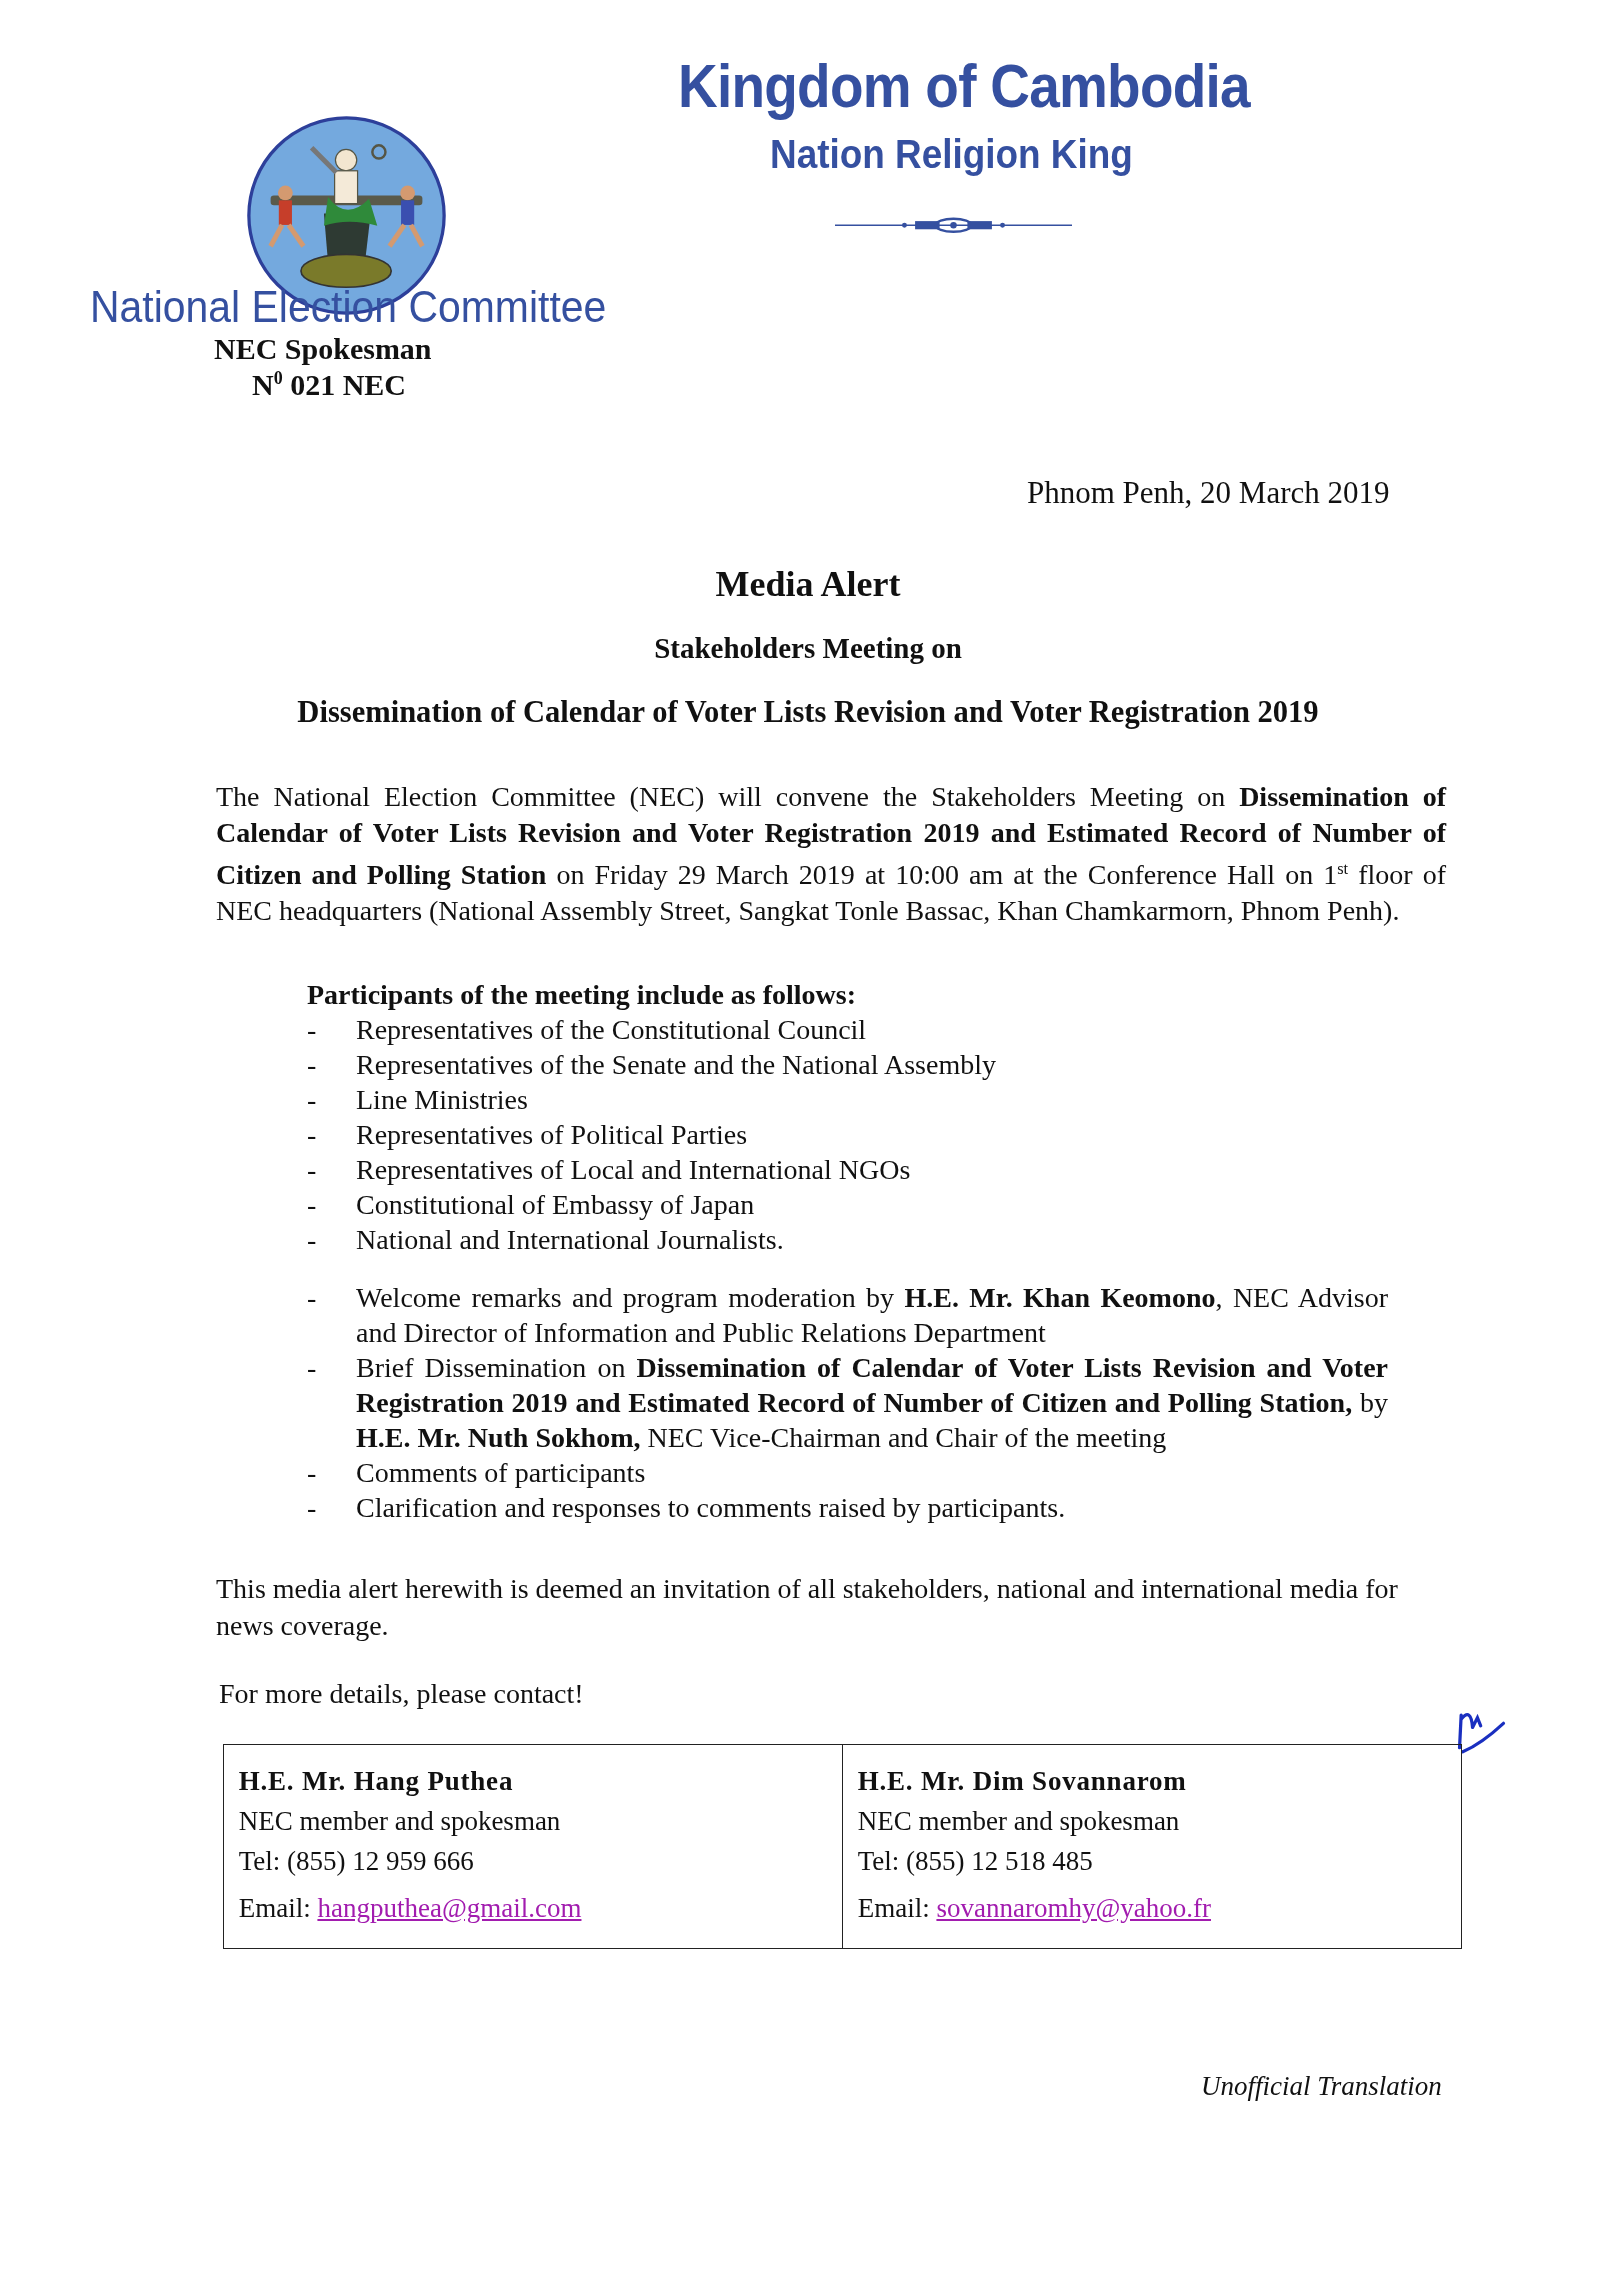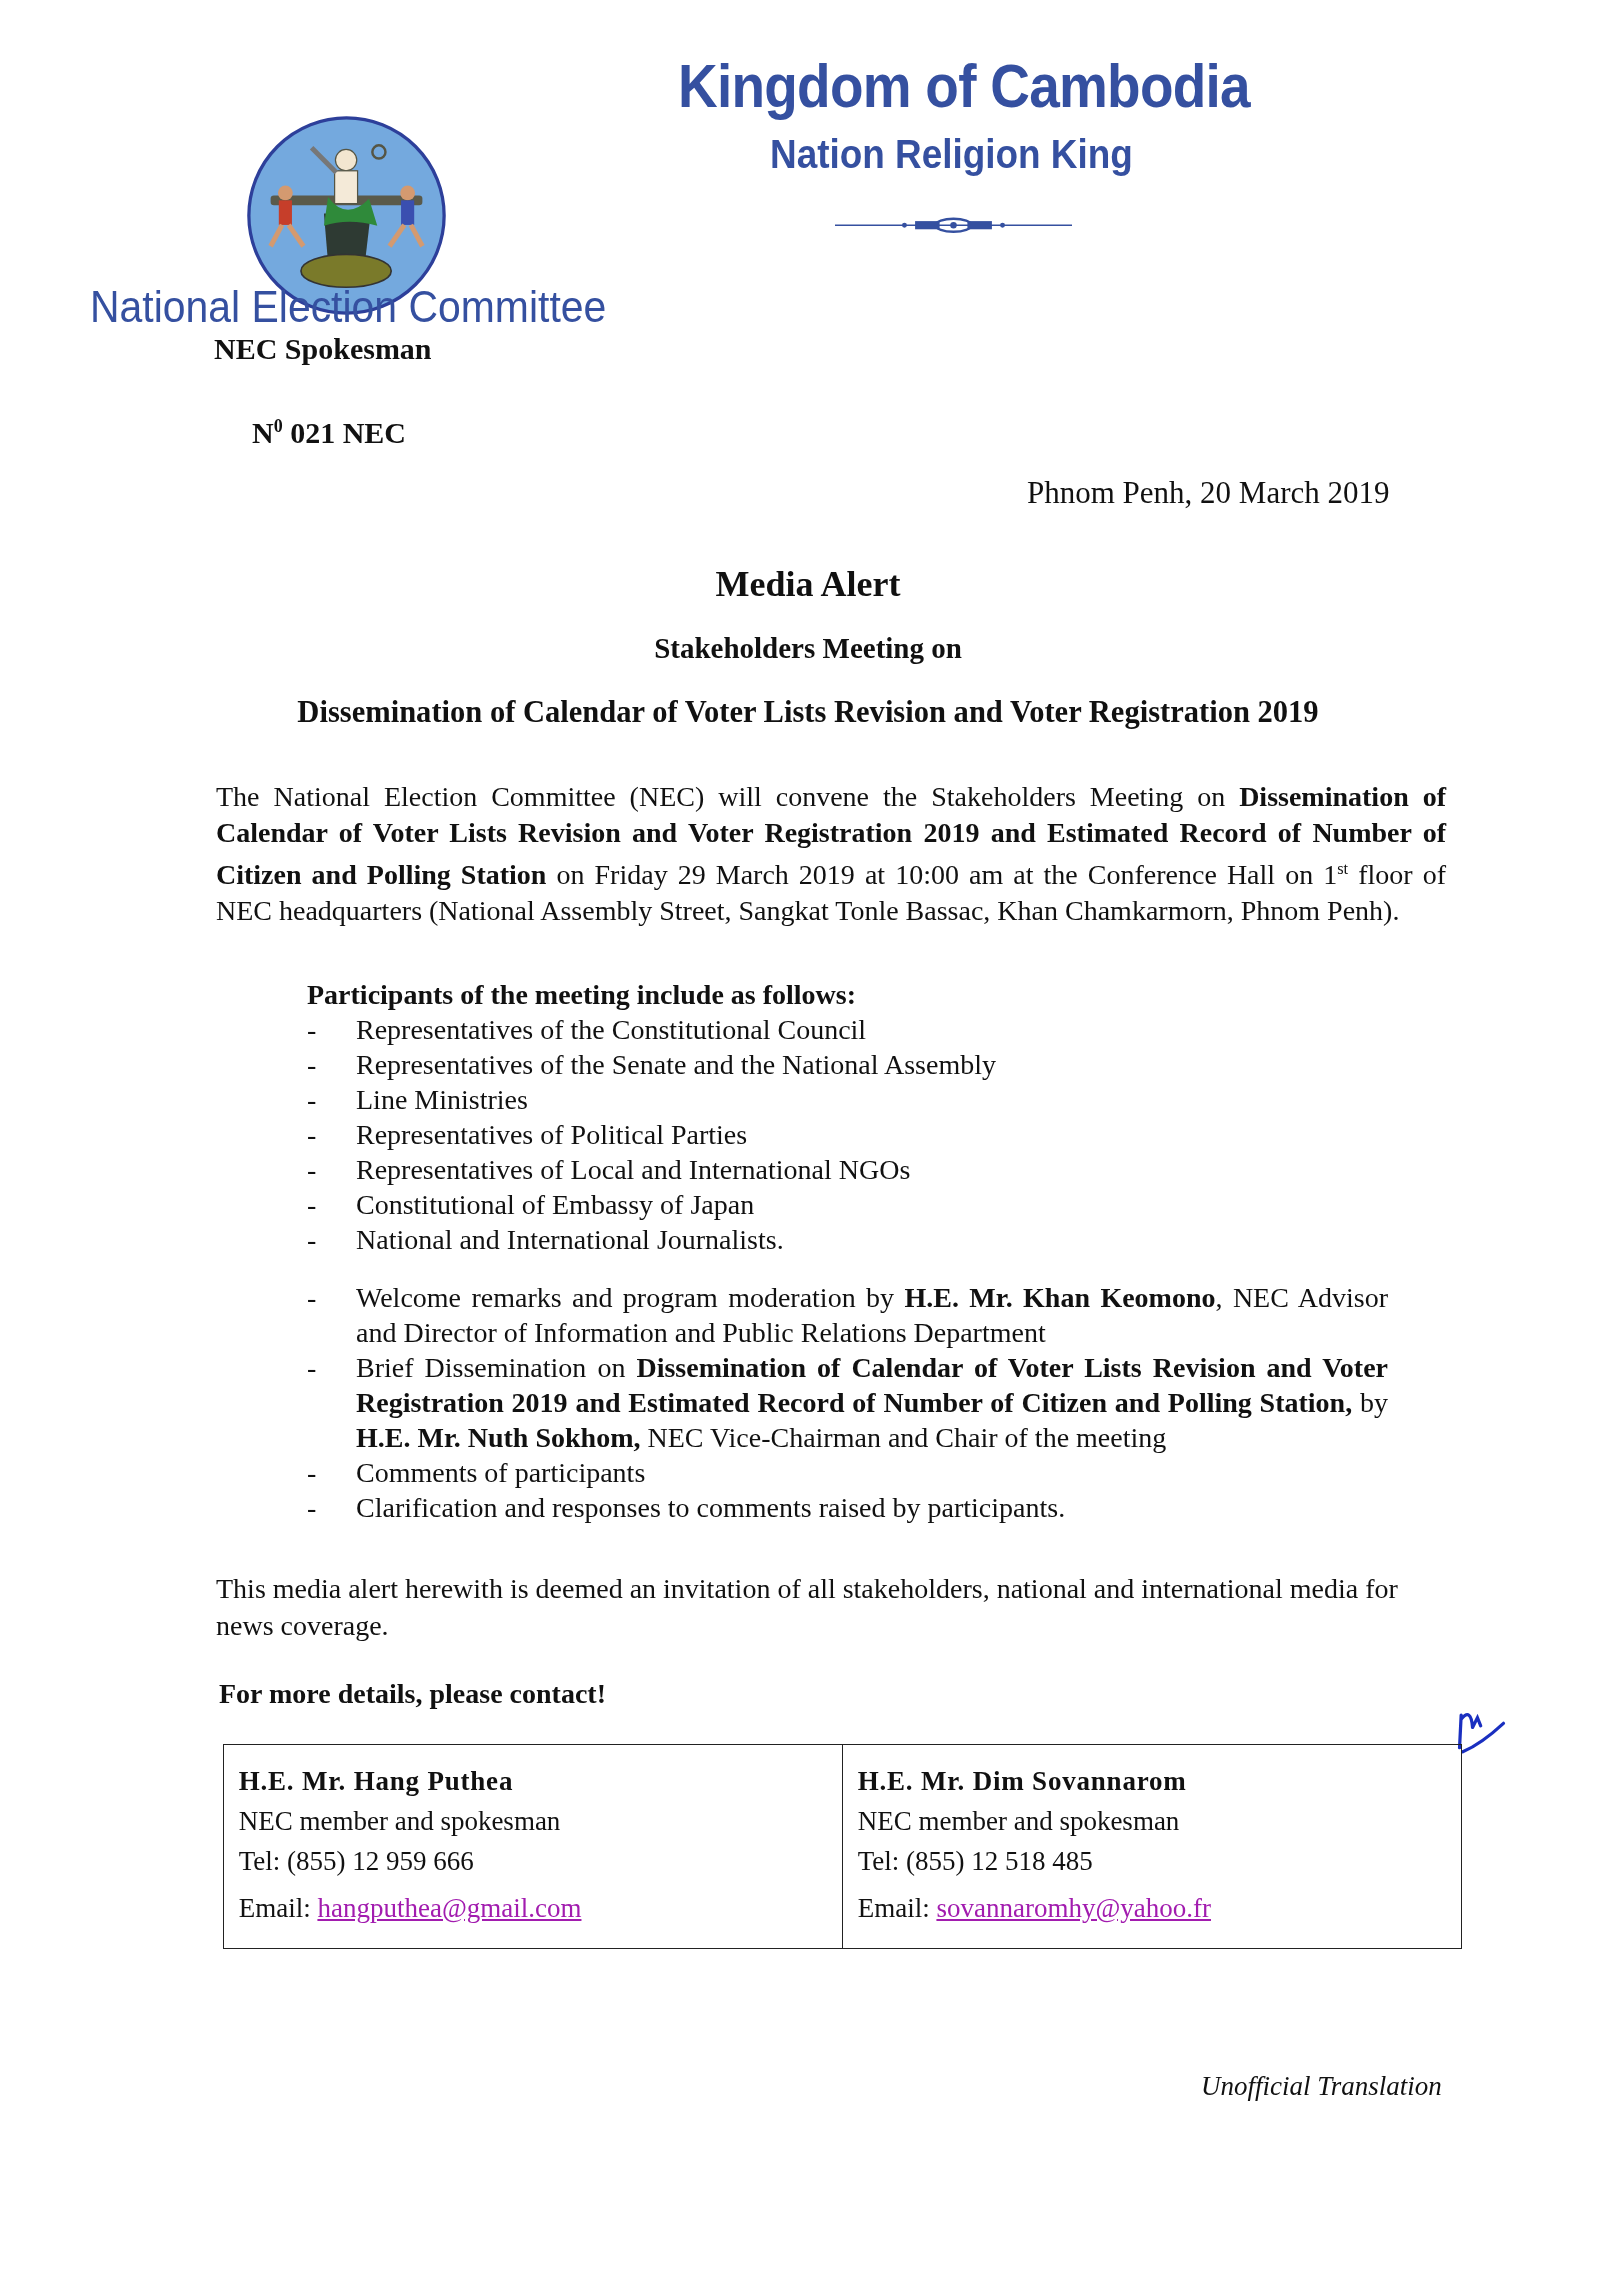--- a/index.html
+++ b/index.html
@@ -6,38 +6,38 @@
   body { width:1616px; height:2284px; position:relative; overflow:hidden;
          font-family:"Liberation Serif", serif; color:#111; }
   .abs { position:absolute; }
   .blue-sans { font-family:"Liberation Sans", sans-serif; color:#3550a0; }
   .logo { left:246px; top:115px; width:201px; height:201px; }
   .kingdom { left:678px; top:51px; font-size:61px; font-weight:bold; letter-spacing:-0.8px; transform:scaleX(0.9); transform-origin:left top; white-space:nowrap;}
   .motto { left:770px; top:131px; font-size:41px; font-weight:bold; transform:scaleX(0.9); transform-origin:left top; white-space:nowrap;}
   .ornament { left:835px; top:217px; width:237px; height:16.4px; }
   .nec-name { left:90px; top:282px; font-size:44px; transform:scaleX(0.93); transform-origin:left top; white-space:nowrap;}
   .spokes { left:214px; top:332px; font-size:30px; font-weight:bold; white-space:nowrap;}
-  .docno { left:252px; top:368px; font-size:30px; font-weight:bold; white-space:nowrap;margin-top:48px;}
+  .docno { left:252px; top:368px; font-size:30px; font-weight:bold; white-space:nowrap;}
   .docno sup { font-size:18px; }
   .date { left:1027px; top:475px; font-size:31px; white-space:nowrap;}
   .title { left:0; width:1616px; text-align:center; top:563px; font-size:36px; font-weight:bold; }
   .sub1 { left:0; width:1616px; text-align:center; top:632px; font-size:29px; font-weight:bold; }
   .sub2 { left:0; width:1616px; text-align:center; top:694px; font-size:31px; font-weight:bold; transform:scaleX(0.985);}
   .body-p { left:216px; top:779px; width:1230px; font-size:28px; line-height:36px; text-align:justify; }
   .body-p sup { font-size:16.4px; }
   .section { left:307px; font-size:28px; line-height:35px; }
   .section .hdr { font-weight:bold; }
   .section ul { list-style:none; margin:0; padding:0; }
   .section li { position:relative; padding-left:49px; }
   .section li .dash { position:absolute; left:0; top:0; }
   .participants { top:977px; width:819px; }
   .agenda { top:1280px; width:1081px; }
   .agenda li { text-align:justify; line-height:35px; }
   .closing { left:216px; top:1570px; width:1244px; font-size:28px; line-height:37px; }
-  .contact-hdr { left:219px; top:1678px; font-size:28px; font-weight:bold; }
+  .contact-hdr { left:219px; top:1678px; font-size:28px; font-weight:normal; }
   .contact-table { left:223px; top:1744px; width:1239px; height:205px; border:1.6px solid #222; box-sizing:border-box; display:flex; }
   .contact-cell { flex:1; padding:16.4px 14.7px; font-size:27px; line-height:40px; }
   .contact-cell + .contact-cell { border-left:1.6px solid #222; }
   .contact-cell .nm { font-weight:bold; letter-spacing:0.8px; }
   .contact-cell .em-row { margin-top:6.5px; }
   .contact-cell a { color:#a21caf; text-decoration:underline; }
   .initials { left:1453px; top:1703px; width:57px; height:61px; }
   .footer { left:1201px; top:2071px; font-size:27px;font-style:italic; }
 </style>
 </head>

